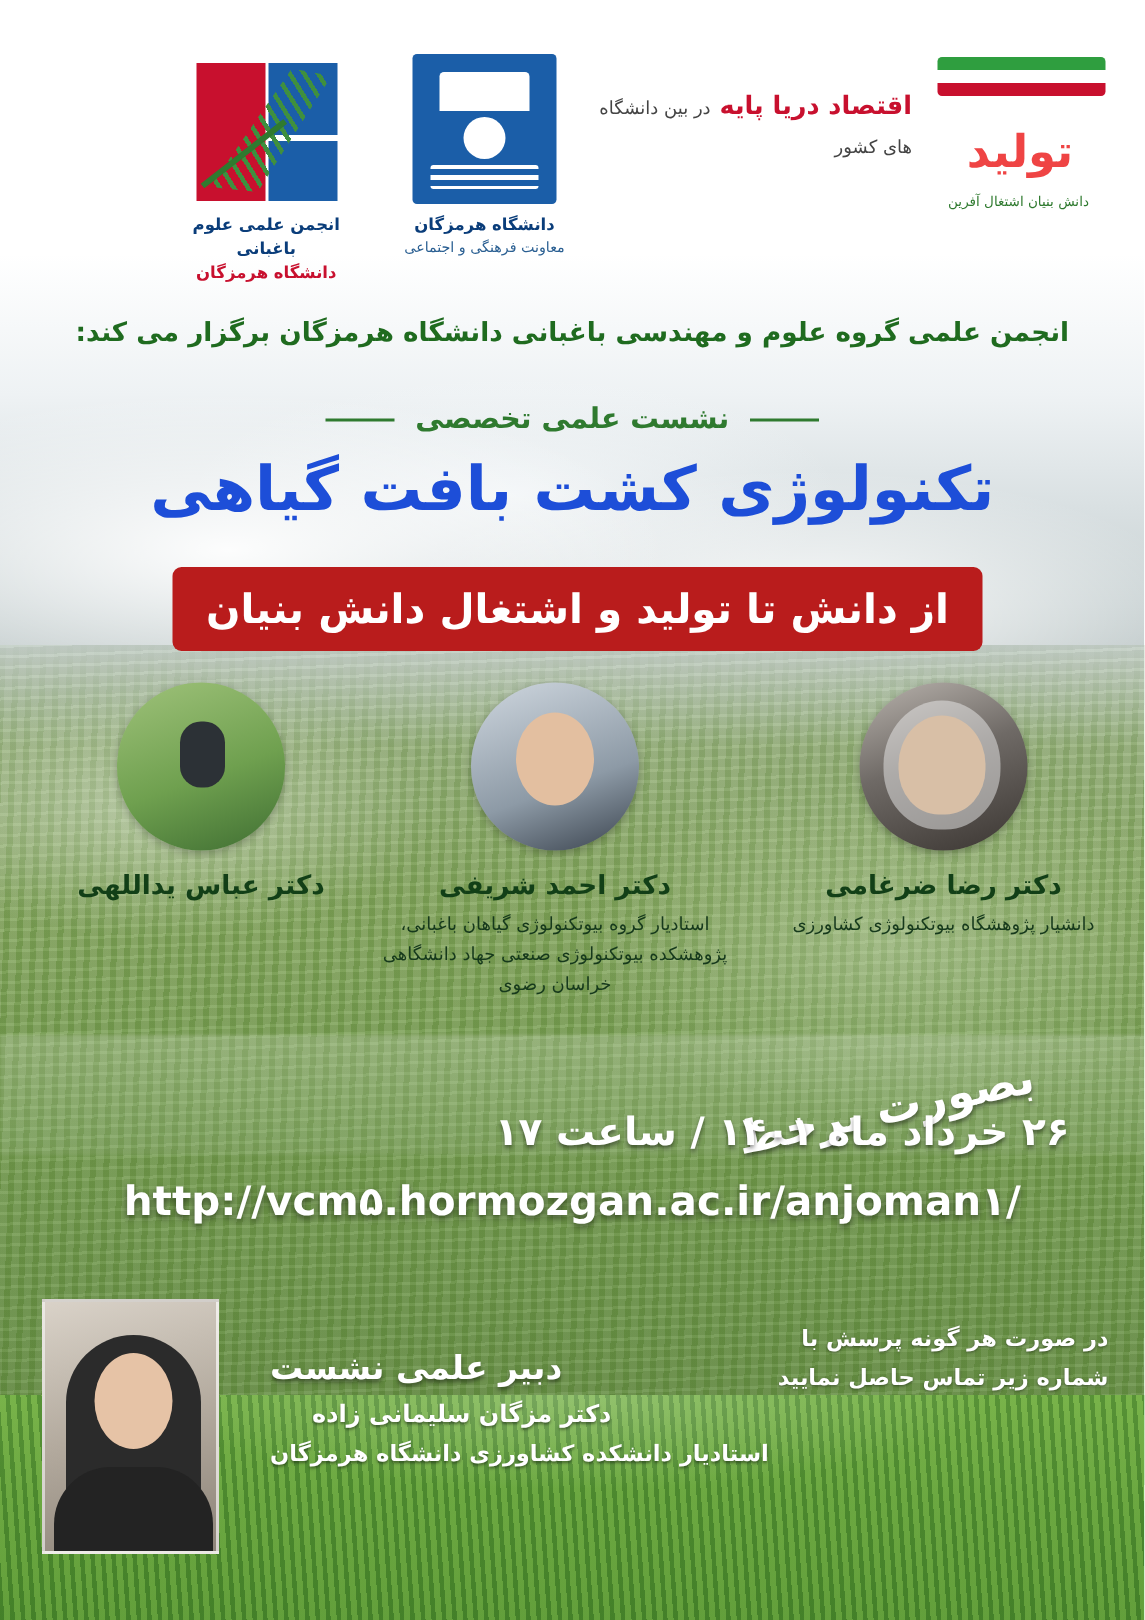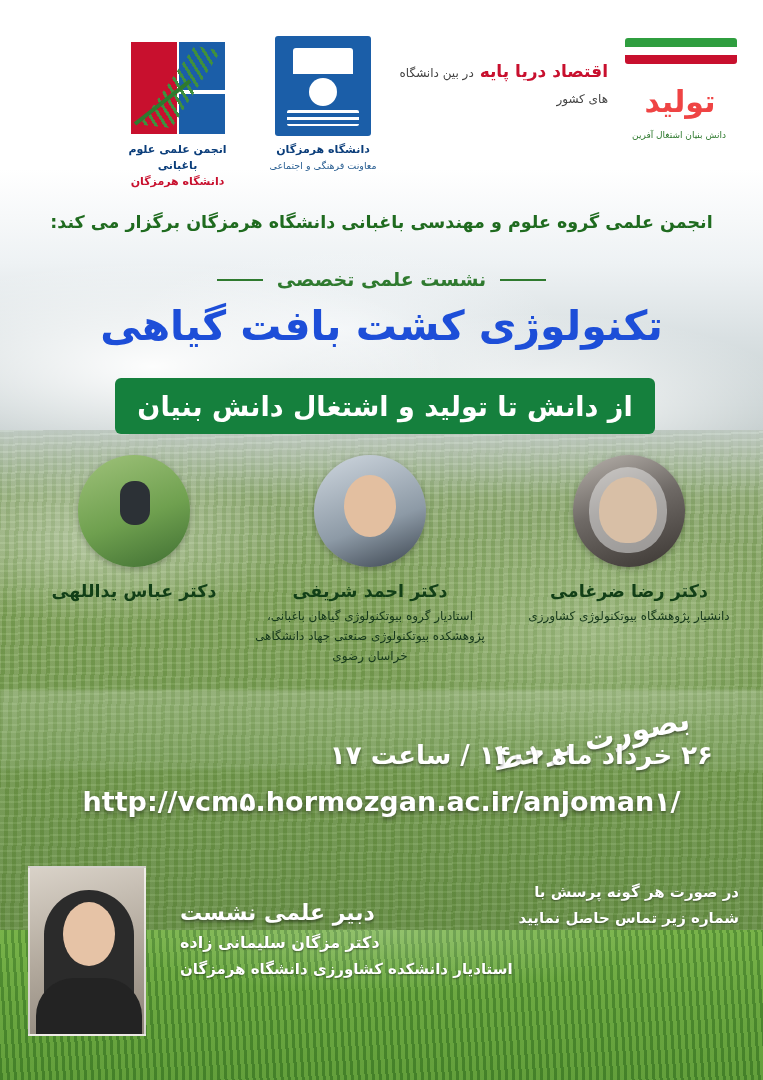--- a/index.html
+++ b/index.html
@@ -165,21 +165,21 @@
   .subtitle-row .txt::before { right: -46px; }
   .subtitle-row .txt::after { left: -46px; }
 
   .main-title {
     position: absolute; left: 0; top: 302px; width: 763px; text-align: center;
     font-size: 41px; font-weight: bold; color: #1d4ed8; z-index: 5;
     letter-spacing: -0.5px;
   }
   .banner {
     position: absolute; left: 115px; top: 378px; width: 540px; height: 56px;
-    background: #15803d; border-radius: 6px; z-index: 5;
+    background: #b91c1c; border-radius: 6px; z-index: 5;
     display: flex; align-items: center; justify-content: center;
   }
   .banner span {
     color: #ffffff; font-size: 27px; font-weight: bold;
   }
 
   
   .speakers {
     position: absolute; left: 0; top: 455px; width: 763px; height: 240px; z-index: 5;
   }
@@ -232,21 +232,21 @@
   .contact .phone {
     margin-top: 8px; font-size: 31px; font-weight: bold; color: #ffffff;
     letter-spacing: 1px; text-shadow: 0 2px 3px rgba(0,0,0,.5);
   }
 
   
   .secretary {
     position: absolute; left: 180px; top: 900px; width: 400px; text-align: left; z-index: 6;
   }
   .secretary .title { font-size: 22px; font-weight: bold; color: #ffffff; text-shadow: 0 2px 3px rgba(0,0,0,.45); }
-  .secretary .nm { margin-top: 8px; font-size: 16px; font-weight: bold; color: #ffffff; text-shadow: 0 1px 2px rgba(0,0,0,.45); }
+  .secretary .nm { margin-top: 8px; font-size: 16px; font-weight: bold; color: #ffffff; text-shadow: 0 1px 2px rgba(0,0,0,.45); padding-left: 28px; }
   .secretary .rl { margin-top: 8px; font-size: 15px; font-weight: bold; color: #ffffff; text-shadow: 0 1px 2px rgba(0,0,0,.45); }
 
   .sec-photo {
     position: absolute; left: 28px; top: 866px; width: 118px; height: 170px; z-index: 6;
     background: linear-gradient(165deg, #d9d2c8 0%, #b3aa9e 50%, #8d8479 100%);
     border: 2px solid rgba(255,255,255,.6);
   }
   .sec-photo .face {
     position: absolute; left: 33px; top: 34px; width: 52px; height: 64px; border-radius: 50%;
     background: #e6c3a6;

